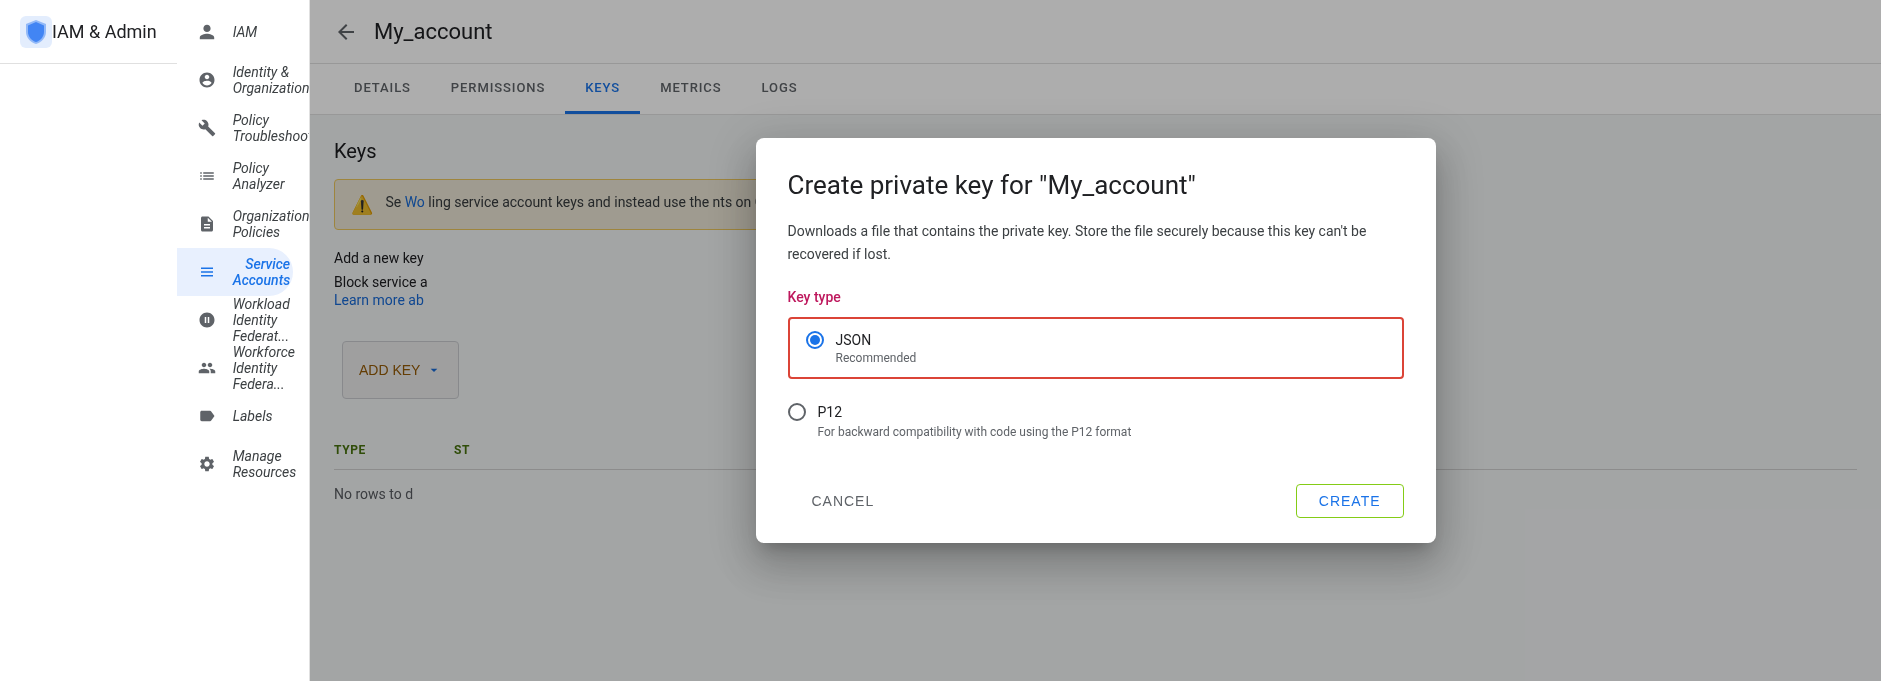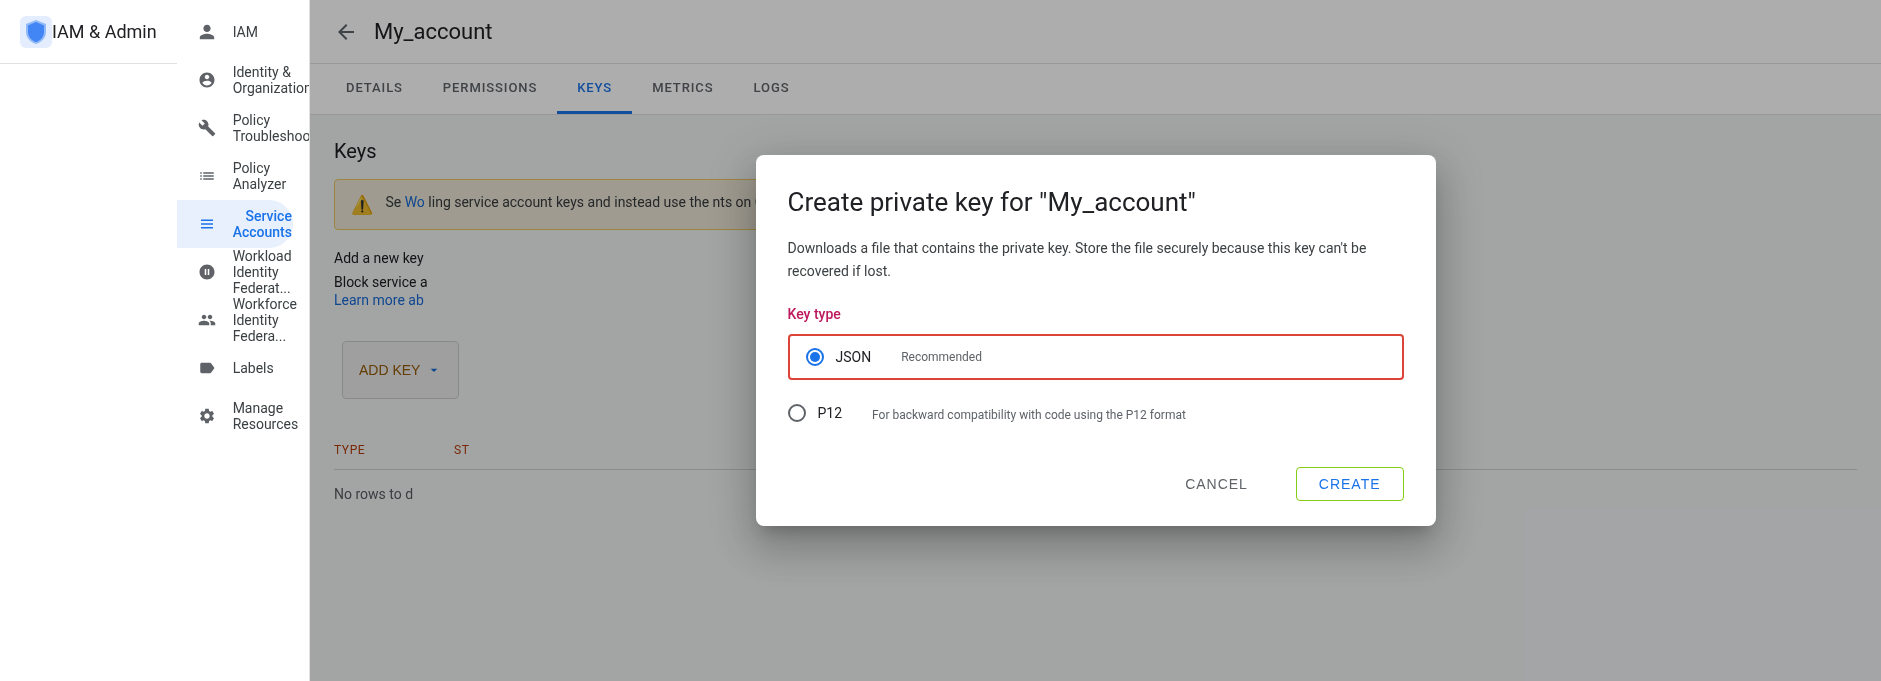--- a/index.html
+++ b/index.html
@@ -24,20 +24,21 @@
     }
     .sidebar-title {
       font-size: 18px;
       color: #202124;
       font-weight: 400;
     }
     .sidebar-nav {
       flex: 1;
       overflow-y: auto;
       padding: 8px 0;
+      font-style: italic;
     }
     .nav-item {
       display: flex;
       align-items: center;
       padding: 0 20px;
       height: 48px;
       cursor: pointer;
       border-radius: 0 24px 24px 0;
       margin-right: 16px;
       color: #3c4043;
@@ -91,21 +92,21 @@
       font-size: 22px;
       color: #202124;
       font-weight: 400;
     }
 
     
     .tabs-bar {
       background: #fff;
       border-bottom: 1px solid #e0e0e0;
       display: flex;
-      padding: 0 16px;
+      padding: 0 24px;
     }
     .tab-item {
       padding: 16px 20px;
       font-size: 13px;
       font-weight: 500;
       color: #5f6368;
       cursor: pointer;
       letter-spacing: 0.07em;
       border-bottom: 3px solid transparent;
       text-transform: uppercase;
@@ -163,22 +164,22 @@
       font-weight: 500;
       cursor: pointer;
       margin: 16px 8px;
     }
 
     .table-header {
       display: flex;
       border-bottom: 1px solid #e0e0e0;
       padding: 12px 0;
       font-size: 12px;
-      font-weight: 400;
-      color: #c2410c;
+      font-weight: 700;
+      color: #4d7c0f;
       text-transform: uppercase;
       letter-spacing: 0.05em;
     }
     .col-type { width: 120px; }
     .col-status { width: 120px; }
     .no-rows { font-size: 14px; color: #5f6368; padding: 16px 0; }
 
     
     .overlay {
       position: absolute;
@@ -215,21 +216,21 @@
       font-weight: 500;
       color: #be185d;
       margin-bottom: 12px;
     }
     .radio-option {
       border: 2px solid #db4437;
       border-radius: 4px;
       padding: 12px 16px;
       margin-bottom: 12px;
       display: flex;
-      flex-direction: row;
+      flex-direction: column;
       cursor: pointer;
     }
     .radio-option.no-border {
       border: none;
       padding-left: 0;
     }
     .radio-row {
       display: flex;
       align-items: center;
     }
@@ -270,21 +271,21 @@
     }
     .p12-sublabel {
       font-size: 12px;
       color: #5f6368;
       margin-left: 30px;
       margin-top: 4px;
     }
 
     .dialog-actions {
       display: flex;
-      justify-content: flex-end;
+      justify-content: space-between;
       align-items: center;
       margin-top: 32px;
       gap: 24px;
     }
     .btn-cancel {
       background: transparent;
       border: none;
       color: #5f6368;
       font-size: 14px;
       font-weight: 500;
@@ -356,20 +357,28 @@
 
     <div class="nav-item">
       <span class="nav-icon">
         <svg width="18" height="18" viewBox="0 0 24 24" fill="currentColor">
             <path d="M3 13h2v-2H3v2zm0 4h2v-2H3v2zm0-8h2V7H3v2zm4 4h14v-2H7v2zm0 4h14v-2H7v2zM7 7v2h14V7H7z"></path>
           </svg>
       </span>
       <span>Policy Analyzer</span>
     </div>
 
+    <div class="nav-item">
+      <span class="nav-icon">
+        <svg width="18" height="18" viewBox="0 0 24 24" fill="currentColor">
+            <path d="M14 2H6c-1.1 0-1.99.9-1.99 2L4 20c0 1.1.89 2 1.99 2H18c1.1 0 2-.9 2-2V8l-6-6zm2 16H8v-2h8v2zm0-4H8v-2h8v2zm-3-5V3.5L18.5 9H13z"></path>
+          </svg>
+      </span>
+      <span>Organization Policies</span>
+    </div>
 
     <div class="nav-item active">
       <span class="nav-icon">
         <svg width="18" height="18" viewBox="0 0 24 24" fill="currentColor">
             <path d="M4 6h16v2H4zm0 5h16v2H4zm0 5h16v2H4z"></path>
           </svg>
       </span>
       <span>Service Accounts</span>
     </div>
 

